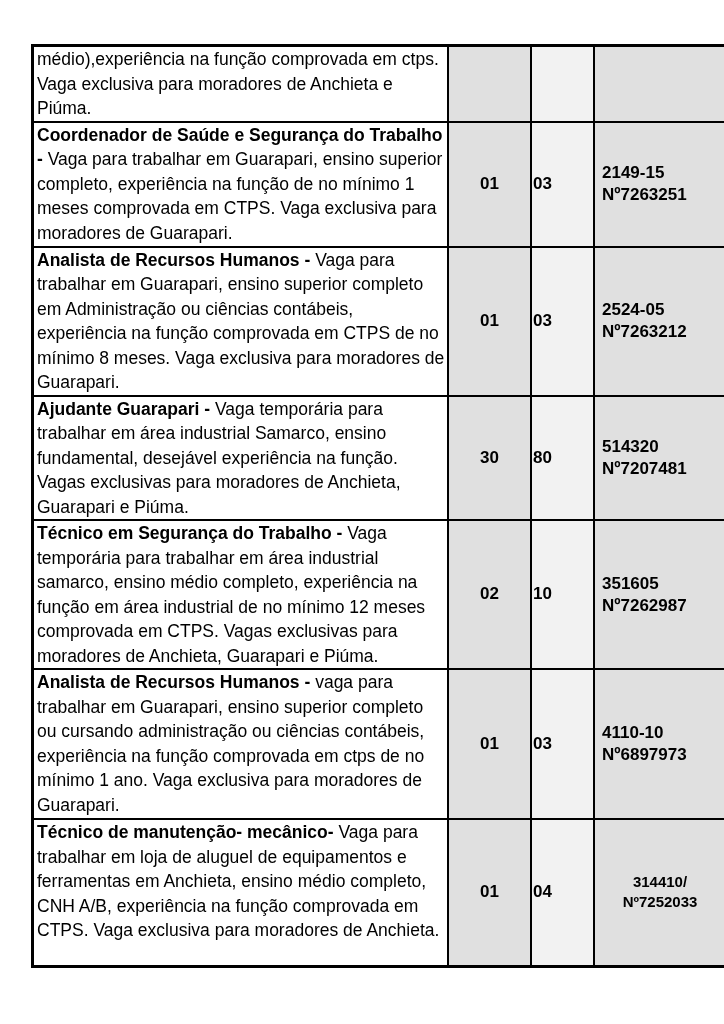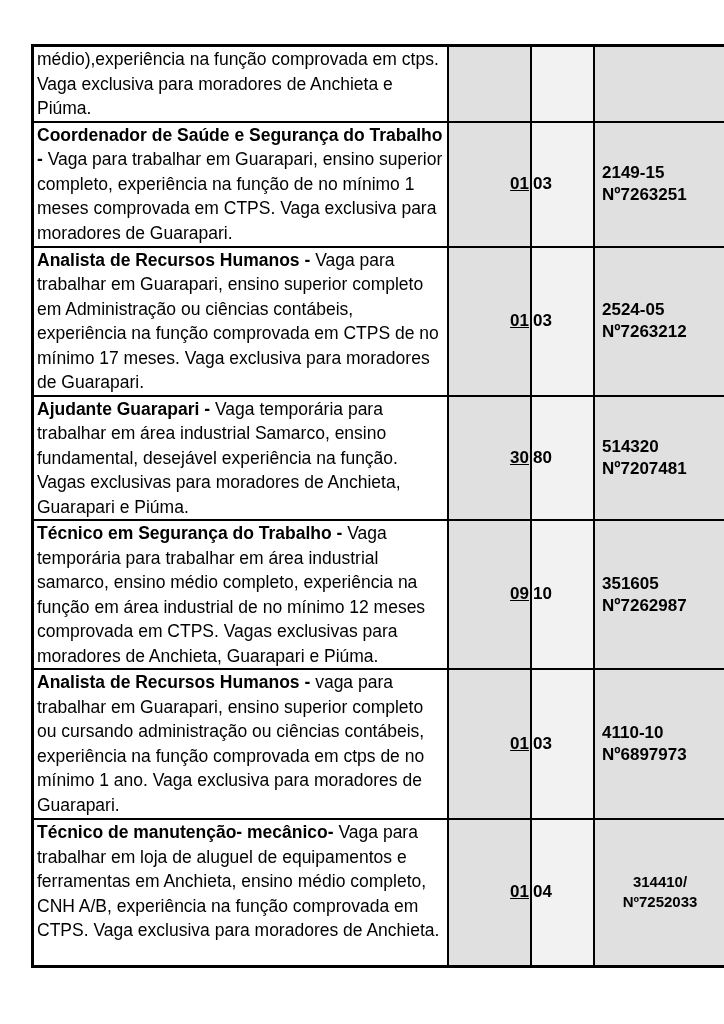--- a/index.html
+++ b/index.html
@@ -40,25 +40,24 @@
   }
   td.desc {
     width: 408px;
     background: var(--desc-bg, #ffffff);
     padding: 0px 2px 0px 3px;
   }
   td.desc b { font-weight: bold; }
   td.count-a {
     width: 79px;
     background: var(--shaded-cell, #e0e0e0);
-    text-align: right;
+    text-align: center;
     vertical-align: middle;
     font-weight: bold;
     font-size: 17px;
-    text-decoration: underline;
   }
   td.count-b {
     width: 59px;
     background: var(--light-cell, #f2f2f2);
     text-align: left;
     vertical-align: middle;
     font-weight: bold;
     font-size: 17px;
   }
   td.code {
@@ -103,40 +102,40 @@
         <tr>
     <td class="desc"><b>Coordenador de Saúde e Segurança do Trabalho -</b><span> Vaga para trabalhar em Guarapari, ensino superior completo, experiência na função de no mínimo 1 meses comprovada em CTPS. Vaga exclusiva para moradores de Guarapari.</span></td>
     <td class="count-a">01</td>
     <td class="count-b">03</td>
     <td class="code">
       <div>2149-15</div>
       <div>Nº7263251</div>
     </td>
   </tr>
         <tr>
-    <td class="desc"><b>Analista de Recursos Humanos -</b><span> Vaga para trabalhar em Guarapari, ensino superior completo em Administração ou ciências contábeis, experiência na função comprovada em CTPS de no mínimo 17 meses. Vaga exclusiva para moradores de Guarapari.</span></td>
+    <td class="desc"><b>Analista de Recursos Humanos -</b><span> Vaga para trabalhar em Guarapari, ensino superior completo em Administração ou ciências contábeis, experiência na função comprovada em CTPS de no mínimo 8 meses. Vaga exclusiva para moradores de Guarapari.</span></td>
     <td class="count-a">01</td>
     <td class="count-b">03</td>
     <td class="code">
       <div>2524-05</div>
       <div>Nº7263212</div>
     </td>
   </tr>
         <tr>
     <td class="desc"><b>Ajudante Guarapari -</b><span> Vaga temporária para trabalhar em área industrial Samarco, ensino fundamental, desejável experiência na função. Vagas exclusivas para moradores de Anchieta, Guarapari e Piúma.</span></td>
     <td class="count-a">30</td>
     <td class="count-b">80</td>
     <td class="code">
       <div>514320</div>
       <div>Nº7207481</div>
     </td>
   </tr>
         <tr>
     <td class="desc"><b>Técnico em Segurança do Trabalho -</b><span> Vaga temporária para trabalhar em área industrial samarco, ensino médio completo, experiência na função em área industrial de no mínimo 12 meses comprovada em CTPS. Vagas exclusivas para moradores de Anchieta, Guarapari e Piúma.</span></td>
-    <td class="count-a">09</td>
+    <td class="count-a">02</td>
     <td class="count-b">10</td>
     <td class="code">
       <div>351605</div>
       <div>Nº7262987</div>
     </td>
   </tr>
         <tr>
     <td class="desc"><b>Analista de Recursos Humanos -</b><span> vaga para trabalhar em Guarapari, ensino superior completo ou cursando administração ou ciências contábeis, experiência na função comprovada em ctps de no mínimo 1 ano. Vaga exclusiva para moradores de Guarapari.</span></td>
     <td class="count-a">01</td>
     <td class="count-b">03</td>

